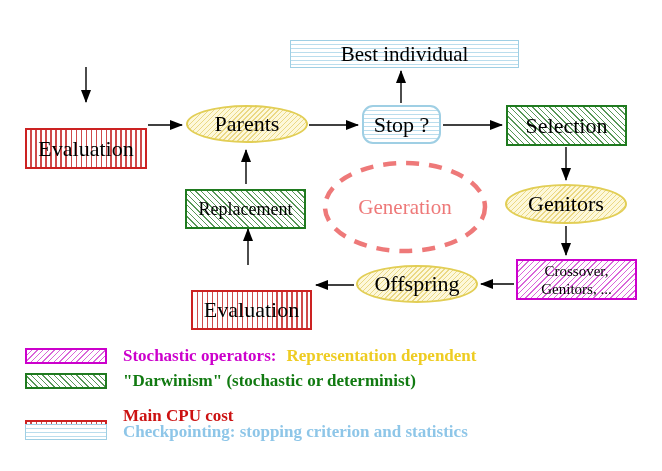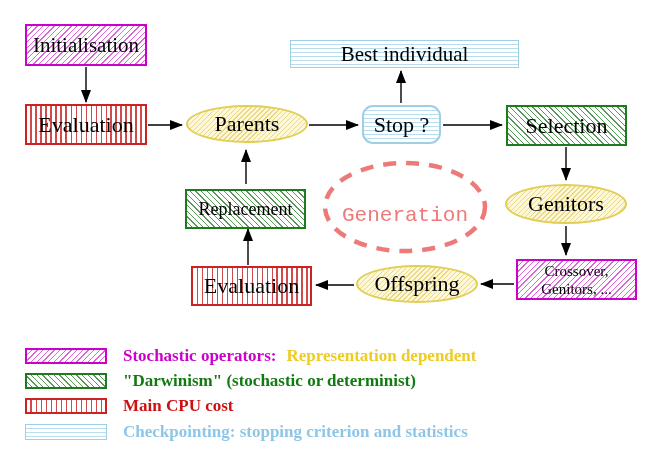--- a/index.html
+++ b/index.html
@@ -7,43 +7,43 @@
     position:relative;width:662px;height:471px;background:#ffffff;overflow:hidden;
     font-family:"Liberation Serif","DejaVu Serif",serif;
   }
   .arrows{position:absolute;left:0;top:0;width:662px;height:471px;pointer-events:none;}
   .node{
     position:absolute;display:flex;align-items:center;justify-content:center;
     color:#000;font-size:21px;white-space:nowrap;box-sizing:border-box;
   }
   
   .p-mag{background:repeating-linear-gradient(135deg,#ffffff 0 3px,#d965d9 3px 4px);border:2px solid #cc00cc;}
-  .p-red{background:repeating-linear-gradient(90deg,#ffffff 0 3.5px,#cf4a4a 3.5px 5px);border:2px solid #cc2222;}
+  .p-red{background:repeating-linear-gradient(90deg,#ffffff 0 3.5px,#cf4a4a 3.5px 5px);border:2px solid #cc2222;margin-top:24px;}
   .p-grn{background:repeating-linear-gradient(45deg,#ffffff 0 3px,#579757 3px 4px);border:2px solid #1f7a1f;}
   .p-cyn{background:repeating-linear-gradient(180deg,#ffffff 0 3px,#badded 3px 4px);border:1px solid #9fcfe4;}
   .p-yel{background:repeating-linear-gradient(135deg,#fdf8da 0 2.5px,#ebd884 2.5px 3.5px);border:2px solid #e2ce55;}
   .ell{border-radius:50%;}
   
   .n-init{left:25px;top:24px;width:122px;height:42px;}
   .n-ev1{left:25px;top:104px;width:122px;height:41px;font-size:22px;}
   .n-par{left:186px;top:105px;width:122px;height:38px;font-size:22px;}
   .n-best{left:290px;top:40px;width:229px;height:28px;}
   .n-stop{left:362px;top:105px;width:79px;height:39px;border-radius:11px;font-size:22px;border-width:2px;}
   .n-sel{left:506px;top:105px;width:121px;height:41px;font-size:22px;}
   .n-rep{left:185px;top:189px;width:121px;height:40px;font-size:18px;}
   .n-gen{left:505px;top:184px;width:122px;height:40px;font-size:22px;}
   .n-off{left:356px;top:265px;width:122px;height:38px;font-size:22px;}
   .n-ev2{left:191px;top:266px;width:121px;height:40px;font-size:22px;}
   .n-cro{left:516px;top:259px;width:121px;height:41px;flex-direction:column;font-size:15px;line-height:1.2;}
   
   .gen-wrap{position:absolute;left:320px;top:159px;width:170px;height:96px;}
   .gen-wrap svg{position:absolute;left:0;top:0;}
   .gen-label{
-    position:absolute;left:0;top:8px;width:170px;height:96px;display:flex;align-items:center;justify-content:center;
-    color:#ee7979;font-size:21px;font-family:Liberation Mono, monospace;
+    position:absolute;left:0;top:0;width:170px;height:96px;display:flex;align-items:center;justify-content:center;
+    color:#ee7979;font-size:21px;
   }
   
   .lg-row{position:absolute;left:25px;display:flex;align-items:center;}
   .lg-swatch{width:82px;height:16px;box-sizing:border-box;flex:none;}
   .lg-label{margin-left:16px;font-size:17px;font-weight:bold;white-space:nowrap;}
   .lg-r1{top:346px;} .lg-r2{top:371px;} .lg-r3{top:396px;} .lg-r4{top:422px;}
   .c-mag{color:#cc00cc;} .c-gold{color:#eecc22;margin-left:10px;}
   .c-grn{color:#117a11;} .c-red{color:#cc1111;} .c-blu{color:#8ec6e8;}
 </style>
 </head>
@@ -70,21 +70,20 @@
     <line x1="246" y1="184" x2="246" y2="150" stroke="#000" stroke-width="1.4" marker-end="url(#ah)"></line>
   </svg>
 
   <div class="gen-wrap">
     <svg width="170" height="96" viewBox="0 0 170 96">
       <ellipse cx="85" cy="48" rx="80" ry="44" fill="none" stroke="#ee7979" stroke-width="4.5" stroke-dasharray="13 10"></ellipse>
     </svg>
     <div class="gen-label">Generation</div>
   </div>
 
-  <div class="node p-mag n-init">Initialisation</div>
   <div class="node p-red n-ev1">Evaluation</div>
   <div class="node p-yel ell n-par">Parents</div>
   <div class="node p-cyn n-best">Best individual</div>
   <div class="node p-cyn n-stop">Stop ?</div>
   <div class="node p-grn n-sel">Selection</div>
   <div class="node p-grn n-rep">Replacement</div>
   <div class="node p-yel ell n-gen">Genitors</div>
   <div class="node p-yel ell n-off">Offspring</div>
   <div class="node p-red n-ev2">Evaluation</div>
   <div class="node p-mag n-cro">

